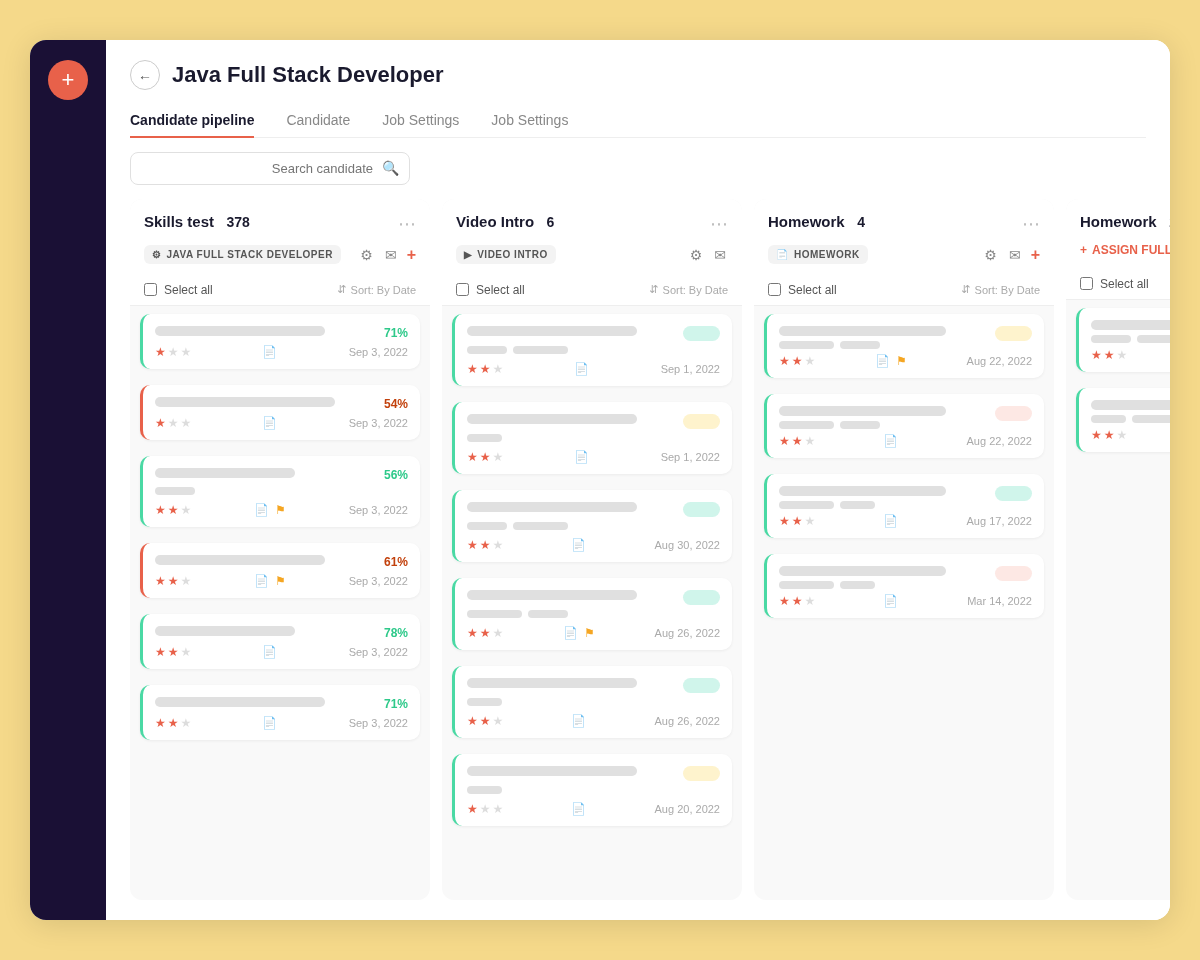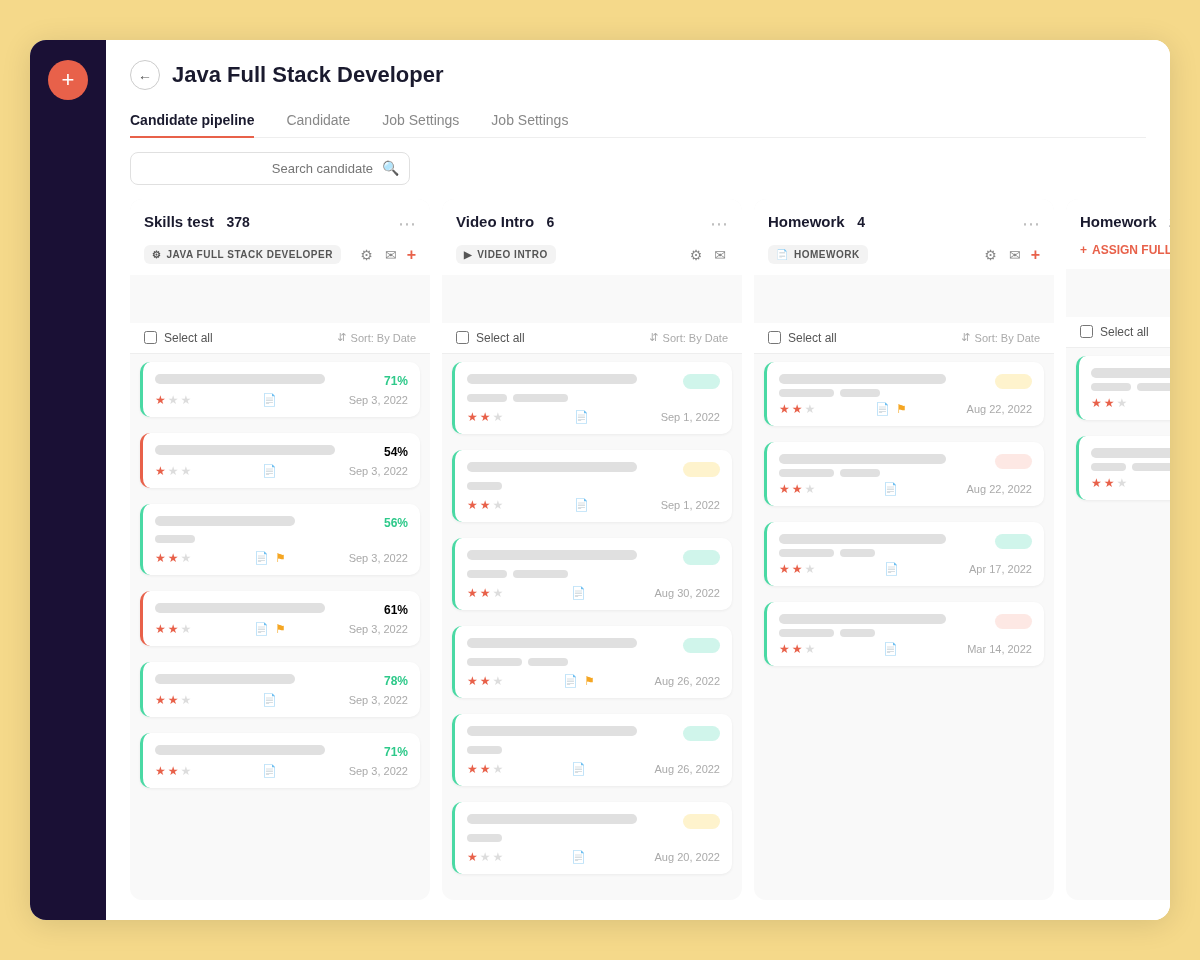--- a/index.html
+++ b/index.html
@@ -209,21 +209,20 @@
       font-weight: 700;
       cursor: pointer;
     }
     .col-select-row {
       display: flex;
       align-items: center;
       justify-content: space-between;
       padding: 8px 14px;
       background: #fff;
       border-bottom: 1px solid #eee;
-      margin-top: 48px;
     }
     .select-all-label {
       display: flex;
       align-items: center;
       gap: 7px;
       font-size: 12px;
       color: #555;
       cursor: pointer;
     }
     .sort-label {
@@ -266,21 +265,21 @@
       margin-right: 8px;
     }
     .card-name-bar.w60 { width: 60%; max-width: 140px; }
     .card-name-bar.w75 { width: 75%; max-width: 170px; }
     .card-name-bar.w80 { width: 80%; max-width: 180px; }
     .card-score {
       font-size: 12px;
       font-weight: 700;
     }
     .card-score.green { color: #2ec98a; border-left: none; }
-    .card-score.red { color: #000000; border-left: none; }
+    .card-score.red { color: #c2410c; border-left: none; }
     .card-sub-bars {
       display: flex;
       gap: 6px;
       margin-bottom: 8px;
     }
     .mini-bar {
       height: 8px;
       border-radius: 4px;
       background: #e0e0e0;
     }
@@ -789,21 +788,21 @@
               </div>
               <div class="card-footer">
                 <div class="stars">
                   <span class="star filled">★</span>
                   <span class="star filled">★</span>
                   <span class="star empty">★</span>
                 </div>
                 <div class="card-icons">
                   <span class="card-icon red">📄</span>
                 </div>
-                <span class="card-date">Apr 17, 2022</span>
+                <span class="card-date">Aug 17, 2022</span>
               </div>
             </div>
 
             <div class="card green">
               <div class="card-top">
                 <div style="flex:1;margin-right:8px">
                   <div class="card-name-bar w80" style="margin-bottom:5px"></div>
                   <div style="display:flex;gap:6px">
                     <div class="mini-bar mb55"></div>
                     <div class="mini-bar mb35"></div>

